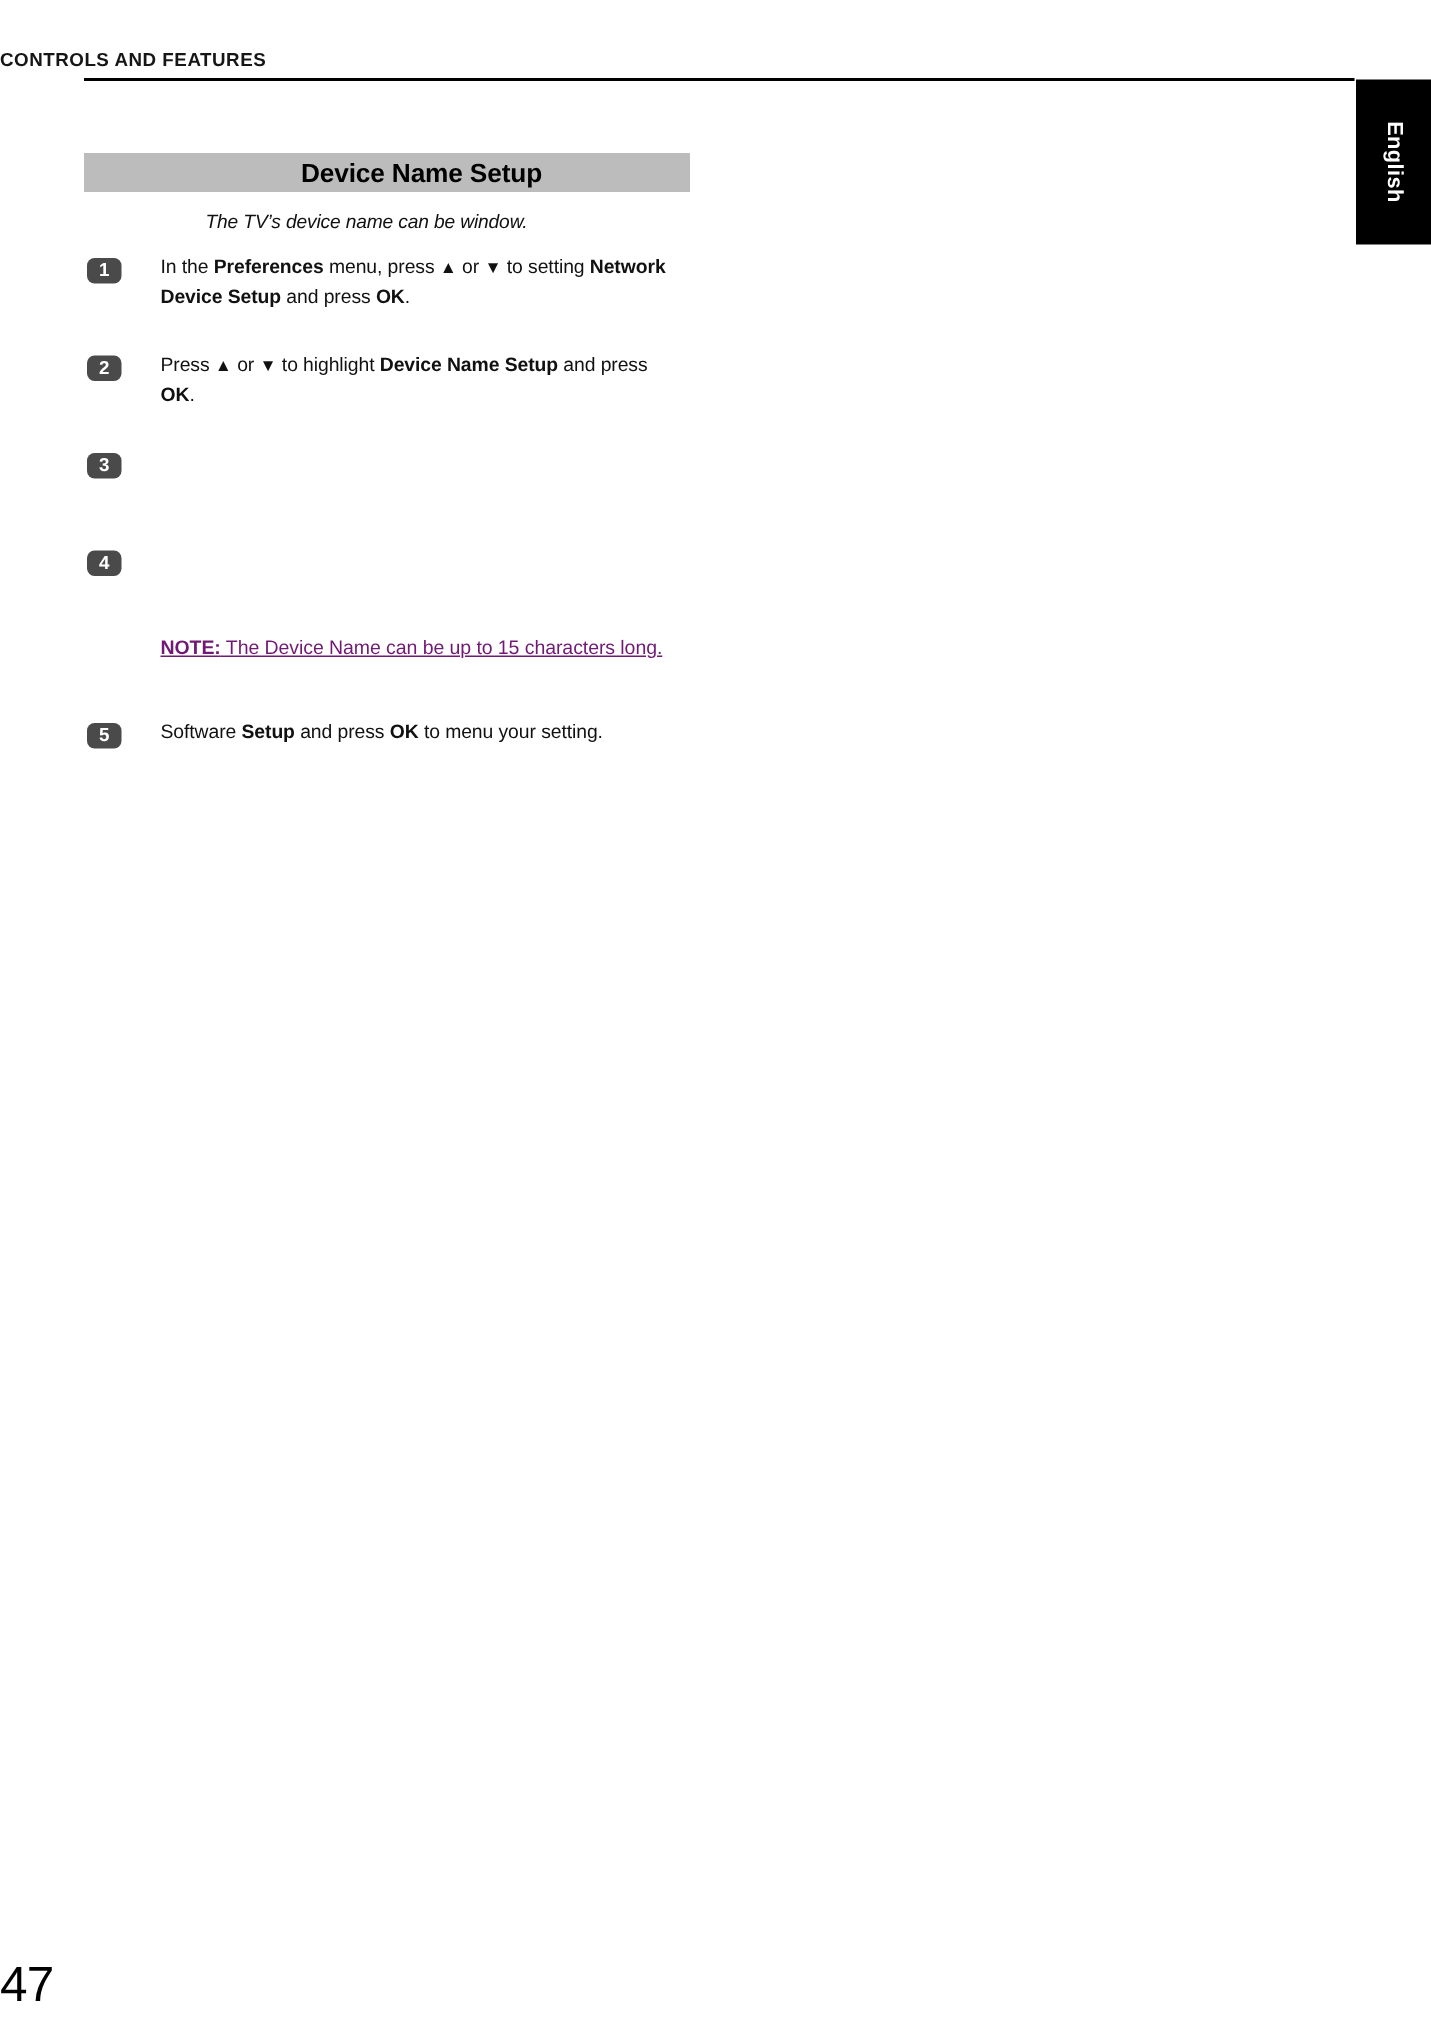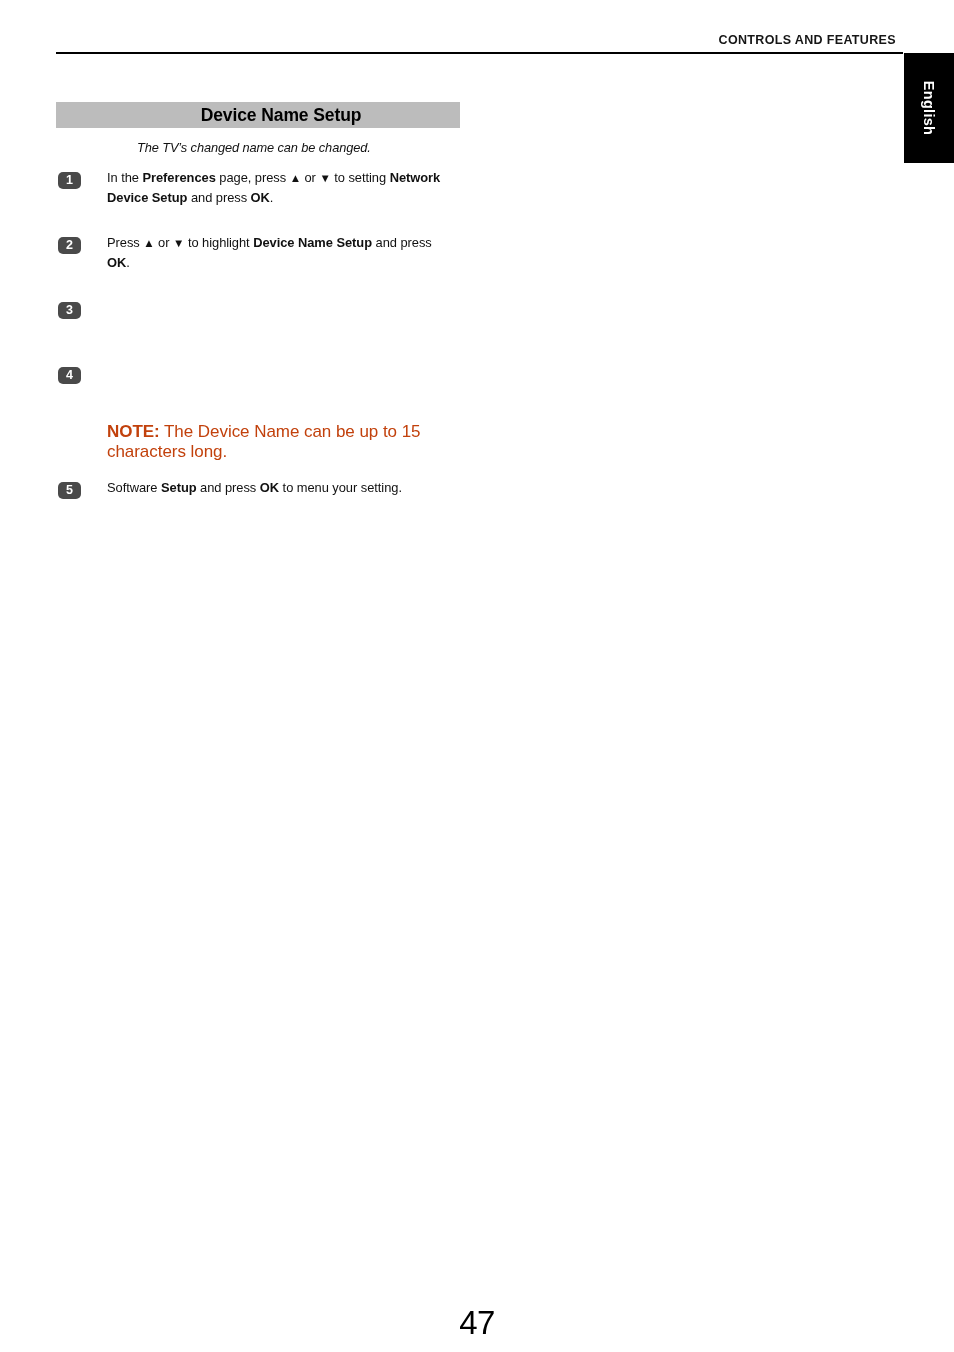--- a/index.html
+++ b/index.html
@@ -24,21 +24,20 @@
     height: 1352px;
     overflow: hidden;
   }
 
   
   .running-head {
     position: absolute;
     top: 33px;
     left: 0;
     width: 896px;
-    text-align: right;
     font-size: 12.5px;
     letter-spacing: 0.35px;
     font-weight: 600;
     color: #161616;
     white-space: nowrap;
   }
 
   .header-rule {
     position: absolute;
     top: 52px;
@@ -140,41 +139,42 @@
     margin-left: 107px;
     width: 346px;
     font-size: 12.9px;
     line-height: 20.3px;
     color: #111111;
     letter-spacing: -0.05px;
   }
   .note-block {
     margin-left: 107px;
     width: 346px;
-    font-size: 17px;
+    font-size: 13px;
     line-height: 20.3px;
-    color: #c2410c;
+    color: #701a75;
     letter-spacing: -0.05px;
+    text-decoration: underline;
   }
   .step b, .note-block b {
     font-weight: bold;
     margin-top: 10px;
   }
   .arrow {
     font-size: 11.5px;
     line-height: 1;
   }
 
   
   .page-number {
     position: absolute;
     left: 0;
     top: 1304px;
     width: 954px;
-    text-align: center;
+    text-align: left;
     font-size: 33px;
     color: #000000;
     letter-spacing: -0.5px;
   }
 </style>
 </head>
 <body>
 
 <div class="page">
 
@@ -183,26 +183,26 @@
   <div class="header-rule"></div>
 
   <div class="lang-tab">
     <div class="lang-tab-label">English</div>
   </div>
 
   <div class="section-bar">
     <div class="section-bar-title">Device Name Setup</div>
   </div>
 
-  <div class="section-subtitle">The TV’s changed name can be changed.</div>
+  <div class="section-subtitle">The TV’s device name can be window.</div>
 
   <div class="steps" id="steps-container" style="position: absolute; height: 400px;">
       <div class="step" style="position: absolute; top: 0px; left: 0px;">
         <div class="step-badge">1</div>
-        <div class="step-body"><span>In the </span><b>Preferences</b><span> page, press </span><span class="arrow">▲</span><span> or </span><span class="arrow">▼</span><span> to setting </span><b>Network Device Setup</b><span> and press </span><b>OK</b><span>.</span></div>
+        <div class="step-body"><span>In the </span><b>Preferences</b><span> menu, press </span><span class="arrow">▲</span><span> or </span><span class="arrow">▼</span><span> to setting </span><b>Network Device Setup</b><span> and press </span><b>OK</b><span>.</span></div>
       </div>
       <div class="step" style="position: absolute; top: 65px; left: 0px;">
         <div class="step-badge">2</div>
         <div class="step-body"><span>Press </span><span class="arrow">▲</span><span> or </span><span class="arrow">▼</span><span> to highlight </span><b>Device Name Setup</b><span> and press </span><b>OK</b><span>.</span></div>
       </div>
       <div class="step" style="position: absolute; top: 130px; left: 0px;">
         <div class="step-badge">3</div>
       </div>
       <div class="step" style="position: absolute; top: 195px; left: 0px;">
         <div class="step-badge">4</div>

